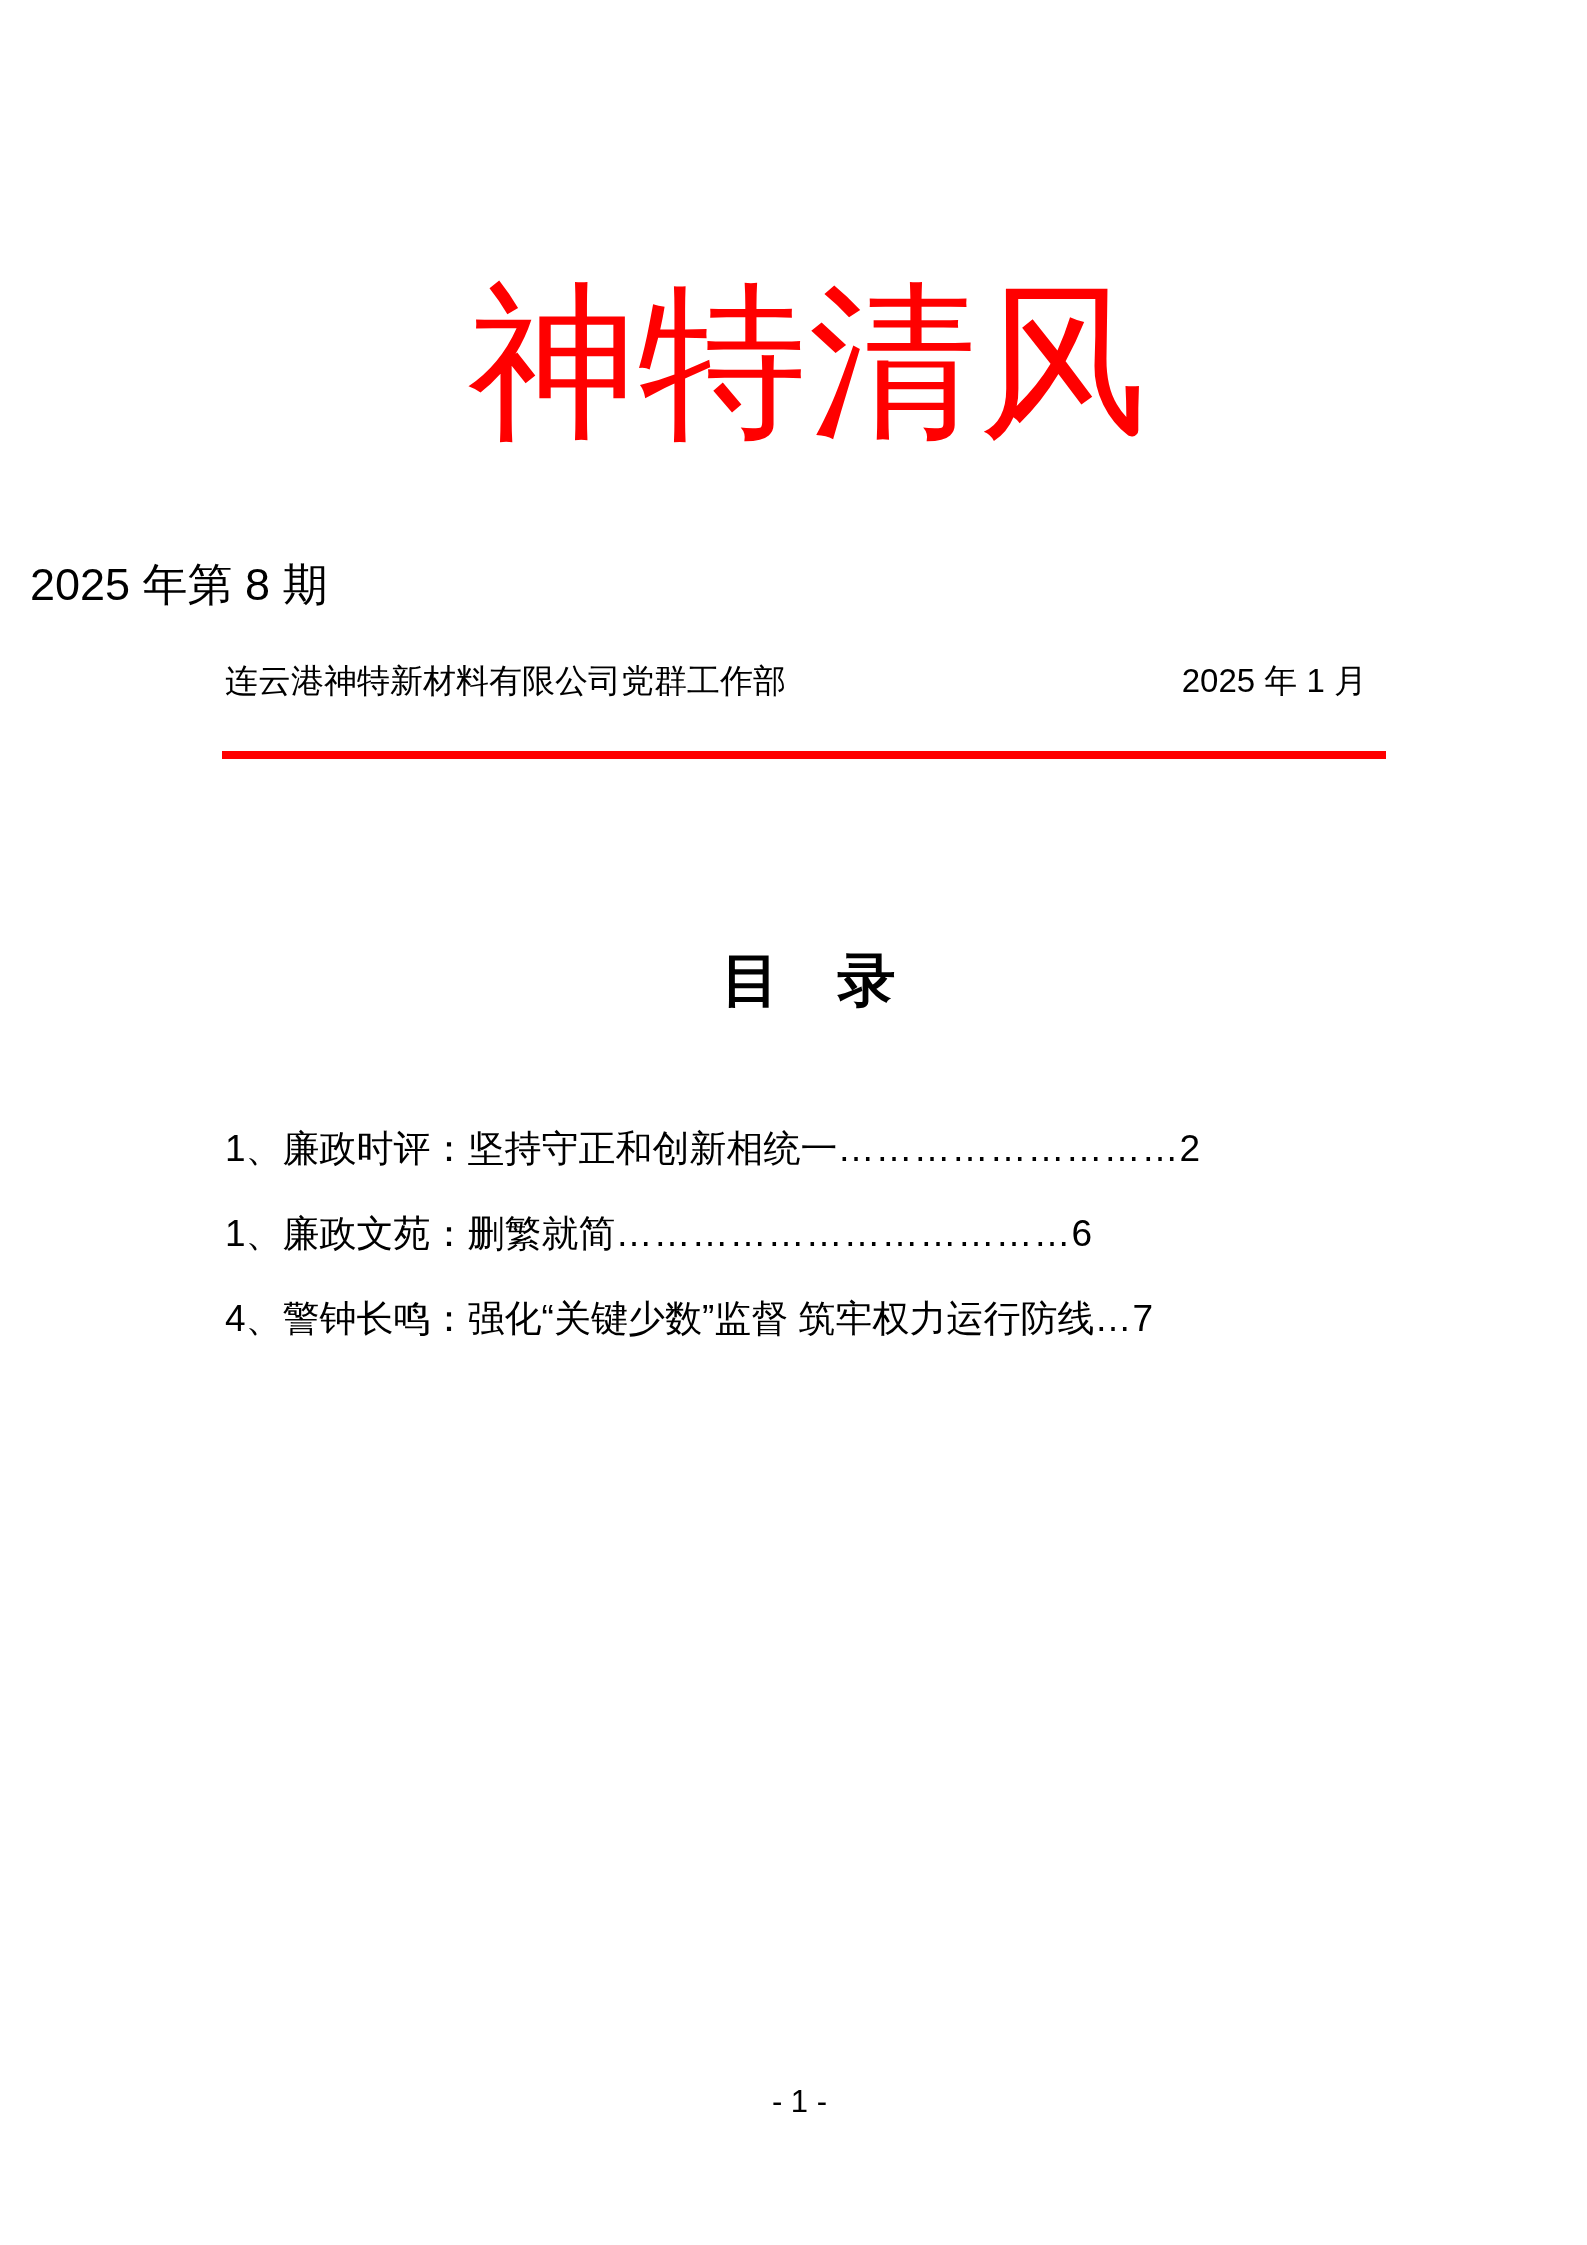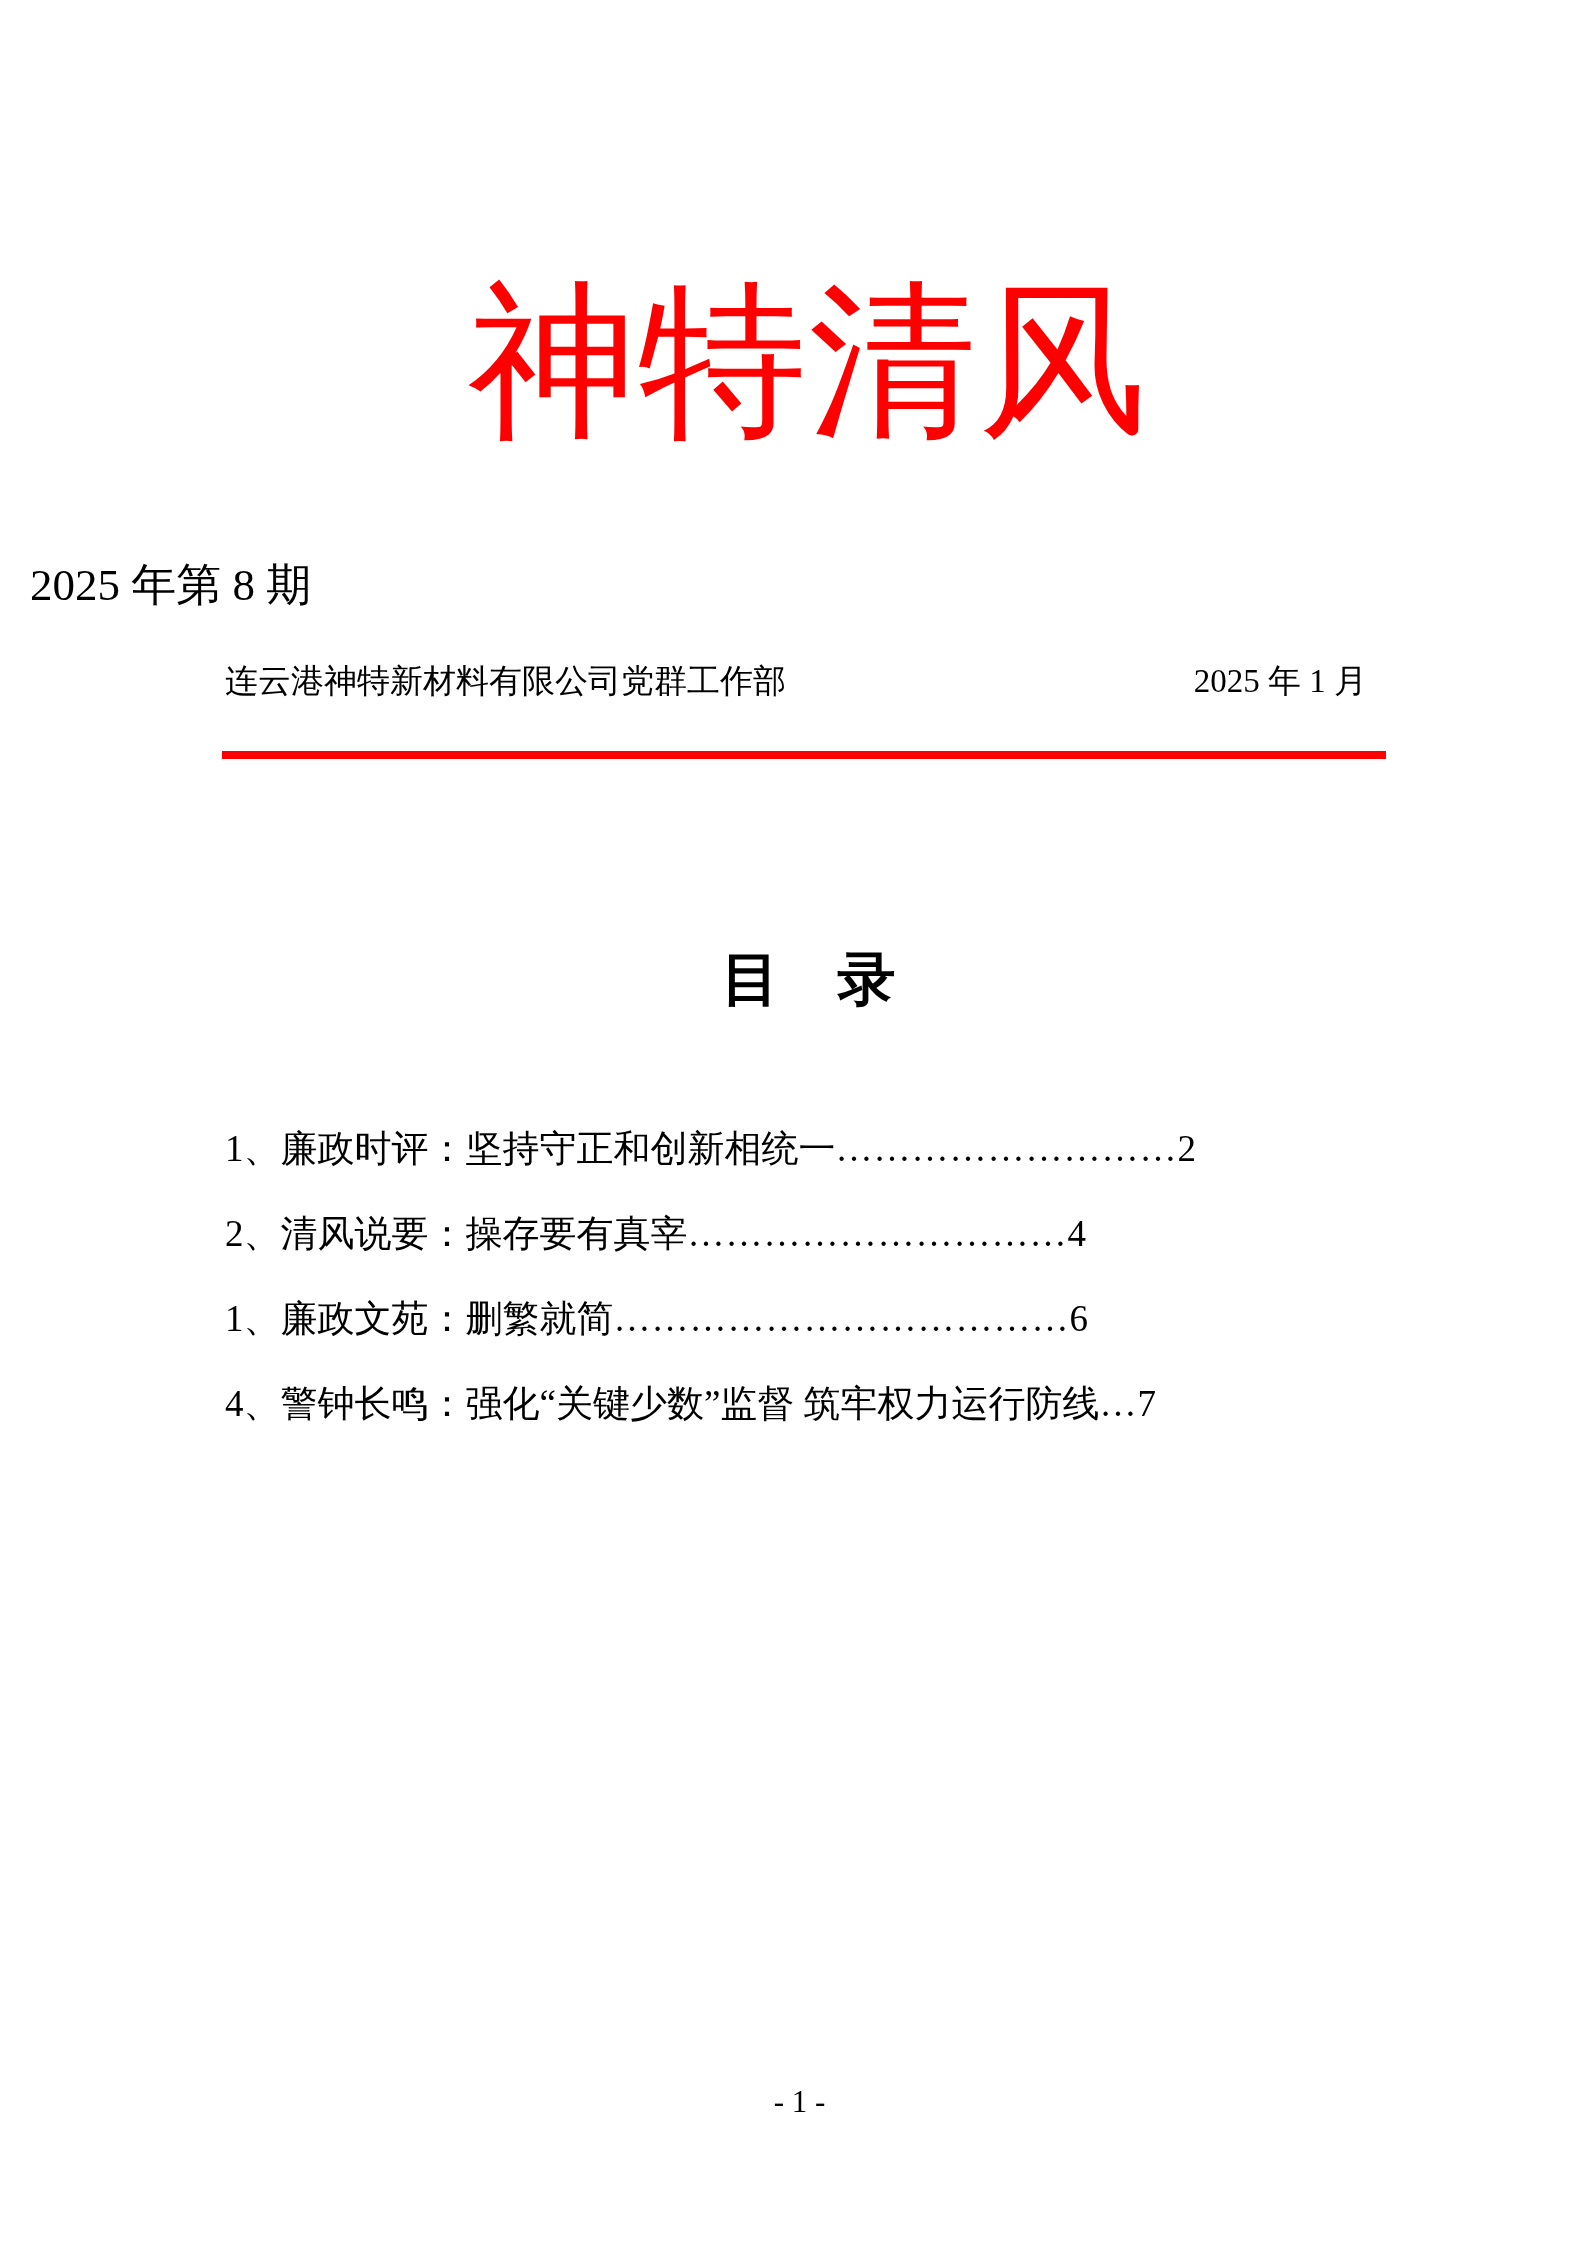--- a/index.html
+++ b/index.html
@@ -3,21 +3,21 @@
 <meta charset="utf-8">
 <style>
   :root { --red: #ff0000; --ink: #000000; --paper: #ffffff; }
   * { box-sizing: border-box; }
   html, body { margin: 0; padding: 0; background: #ffffff; }
   .page {
     position: relative;
     width: 1587px;
     height: 2234px;
     background: var(--paper);
-    font-family: Liberation Serif, serif;
+    font-family: Liberation Sans, sans-serif;
     color: var(--ink);
     overflow: hidden;
   }
   .doc-title {
     position: absolute;
     left: 30px; right: 0; top: 262px;
     text-align: center;
     font-size: 168px;
     line-height: 1.2;
     font-weight: 400;
@@ -90,20 +90,19 @@
     <span class="publisher">连云港神特新材料有限公司党群工作部</span>
     <span class="issue-date">2025 年 1 月</span>
   </div>
 
   <div class="red-rule"></div>
 
   <div class="toc-heading">目　录</div>
 
   <div class="toc-list" id="toc-list">
       <div class="toc-item"><span class="toc-label">1、廉政时评：坚持守正和创新相统一</span><span class="toc-leader">………………………</span><span class="toc-page">2</span></div>
-      <div class="toc-item"><span class="toc-label">2、清风说要：操存要有真宰</span><span class="toc-leader">…………………………</span><span class="toc-page">4</span></div>
       <div class="toc-item"><span class="toc-label">1、廉政文苑：删繁就简</span><span class="toc-leader">………………………………</span><span class="toc-page">6</span></div>
       <div class="toc-item"><span class="toc-label">4、警钟长鸣：强化“关键少数”监督 筑牢权力运行防线</span><span class="toc-leader">…</span><span class="toc-page">7</span></div>
     </div>
 
   <div class="footer-page">- 1 -</div>
 
 </div>
 
 </body></html>

